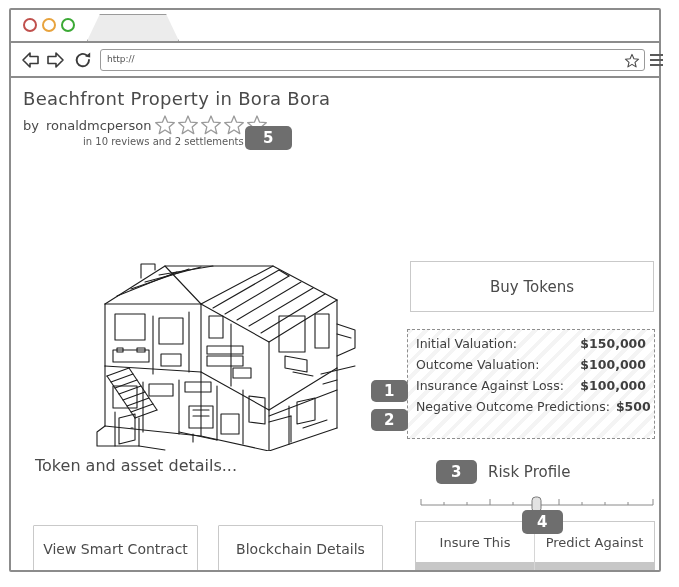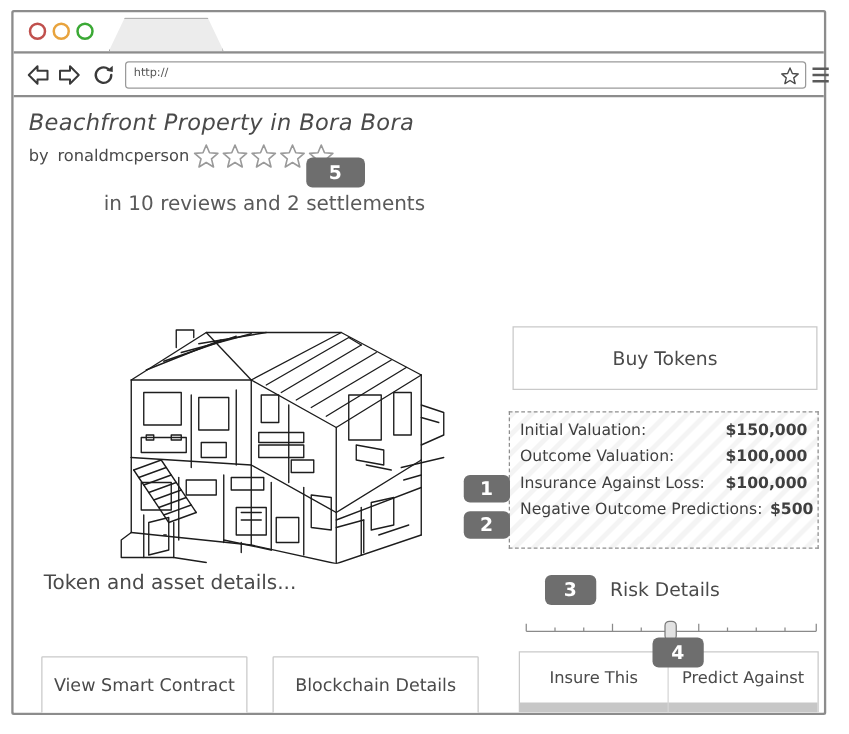--- a/index.html
+++ b/index.html
@@ -52,26 +52,26 @@
   .ico-menu{position:absolute;left:639px;top:11px;}
   .ico-menu span{display:block;width:13px;height:2px;background:#5a5a5a;margin-bottom:3px;}
 
   
   .content{position:relative;width:100%;height:492px;background:#fff;overflow:hidden;}
 
   .hand{font-family:"DejaVu Sans","Liberation Sans",sans-serif;}
 
   .page-title{
     position:absolute;left:12px;top:10px;font-size:18px;color:#4a4a4a;
-    letter-spacing:.3px;white-space:nowrap;font-style:italic;
+    letter-spacing:.3px;white-space:nowrap;
   }
   .byline{position:absolute;left:12px;top:40px;font-size:13px;color:#4a4a4a;white-space:nowrap;}
   .byline .by{margin-right:7px;}
   .stars{position:absolute;left:143px;top:36px;display:flex;gap:1px;}
-  .reviews{position:absolute;left:72px;top:58px;font-size:16px;color:#5a5a5a;white-space:nowrap;margin-top:17px;}
+  .reviews{position:absolute;left:72px;top:58px;font-size:10px;color:#5a5a5a;white-space:nowrap;}
 
   .badge{
     position:absolute;background:#6e6e6e;color:#fff;border-radius:5px;
     display:flex;align-items:center;justify-content:center;
     font-size:15px;font-weight:bold;letter-spacing:.5px;
   }
   .badge-5{left:234px;top:48px;width:47px;height:24px;}
   .badge-1{left:360px;top:302px;width:37px;height:22px;}
   .badge-2{left:360px;top:331px;width:37px;height:22px;}
   .badge-3{left:425px;top:382px;width:41px;height:24px;}
@@ -339,21 +339,21 @@
         <div class="valrow hand">
           <span class="lbl">Negative Outcome Predictions:</span>
           <span class="amt">$500</span>
         </div>
       </div>
 
       <div class="badge badge-1">1</div>
       <div class="badge badge-2">2</div>
       <div class="badge badge-3">3</div>
 
-      <div class="risk-label hand">Risk Details</div>
+      <div class="risk-label hand">Risk Profile</div>
 
       <div class="slider">
         <svg width="236" height="18" viewBox="0 0 236 18">
           <line x1="2" y1="9" x2="234" y2="9" stroke="#8a8a8a" stroke-width="1"></line>
           <g stroke="#8a8a8a" stroke-width="1">
             <line x1="2" y1="3" x2="2" y2="9"></line>
             <line x1="25" y1="6" x2="25" y2="9"></line>
             <line x1="48" y1="6" x2="48" y2="9"></line>
             <line x1="71" y1="3" x2="71" y2="9"></line>
             <line x1="94" y1="6" x2="94" y2="9"></line>

